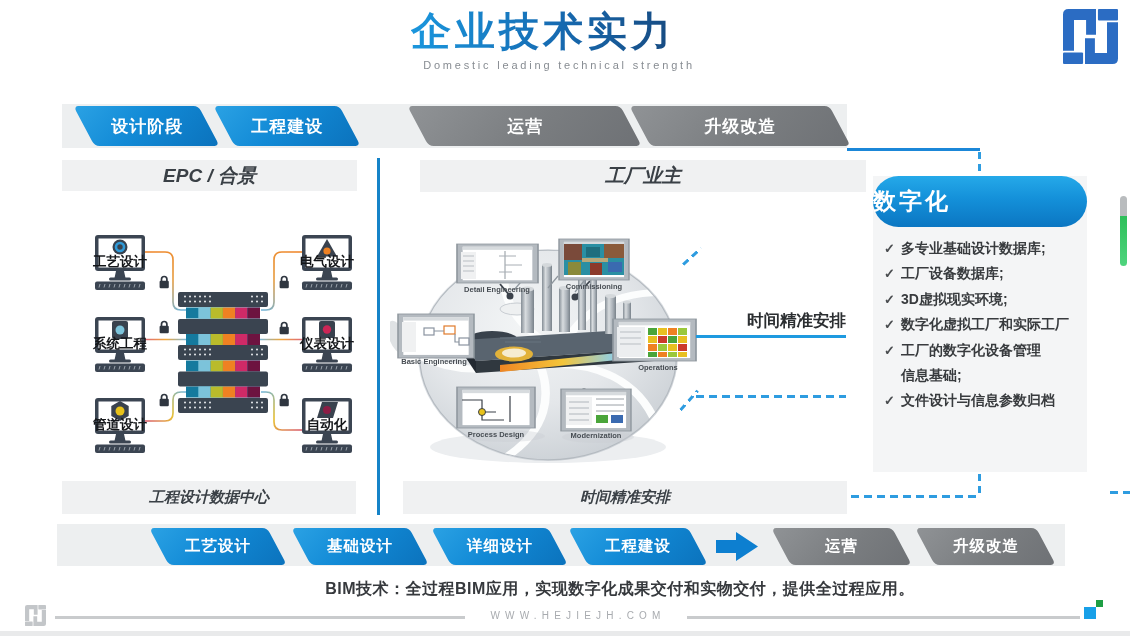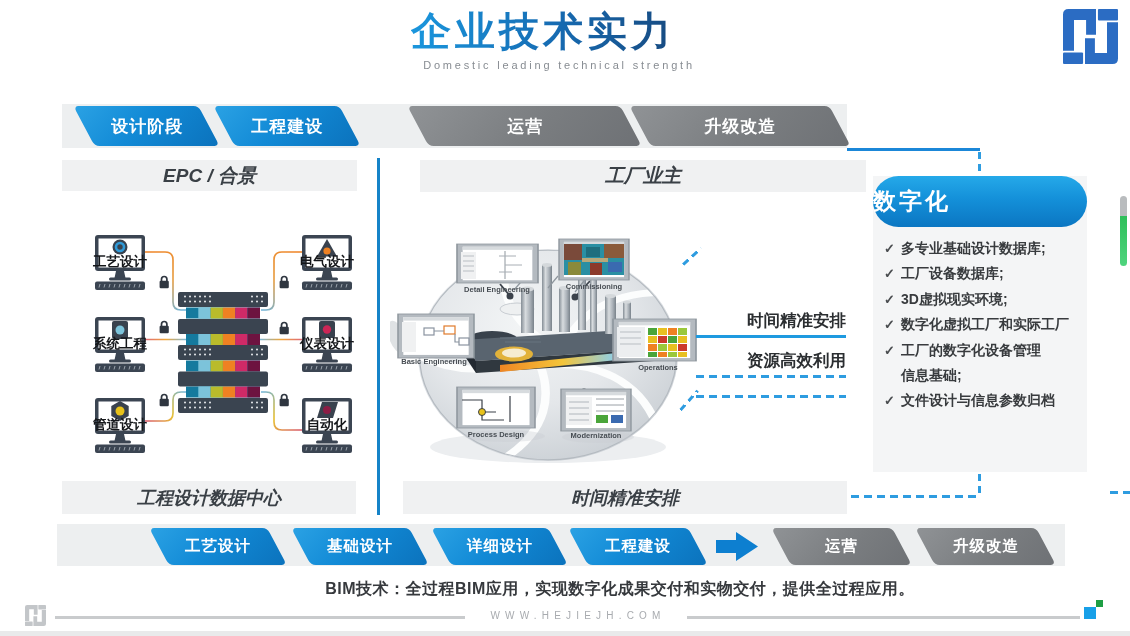--- a/index.html
+++ b/index.html
@@ -29,21 +29,21 @@
   .chev.t>span{font-size:17px;letter-spacing:1px;}
   .chev.b{top:528px;height:37px;}
   .chev.b>span{font-size:15.5px;letter-spacing:1px;}
 
   .flow-arrow{position:absolute;left:716px;top:532px;width:42px;height:29px;}
 
   
   .bar{position:absolute;background:#f0f1f2;display:flex;align-items:center;justify-content:center;
        font-weight:bold;color:#3a4046;font-style:italic;}
   .bar.h{font-size:19px;}
-  .bar.f{font-size:18px;}
+  .bar.f{font-size:15px;}
 
   .divider{position:absolute;left:377px;top:158px;width:3px;height:357px;background:#1583c8;}
 
   
   .benefit{position:absolute;width:150px;text-align:right;}
   .benefit .lbl{font-size:16.5px;line-height:20px;font-weight:bold;color:#2b2e31;white-space:nowrap;display:block;margin-bottom:5px;}
   .dashes-h{height:3px;background:repeating-linear-gradient(90deg,#2e9ce0 0 8px,transparent 8px 13px);}
   .solid-h{height:3px;background:#1e9ae0;}
   .dash-v{position:absolute;width:3px;background:repeating-linear-gradient(180deg,#2e9ce0 0 7px,transparent 7px 12px);}
   .dash-h{position:absolute;height:3px;background:repeating-linear-gradient(90deg,#2e9ce0 0 8px,transparent 8px 13px);}
@@ -477,24 +477,20 @@
     <text x="434" y="364" text-anchor="middle" font-size="7.5" font-weight="bold" fill="#474d53">Basic Engineering</text>
     <text x="658" y="370" text-anchor="middle" font-size="7.5" font-weight="bold" fill="#474d53">Operations</text>
     <text x="496" y="437" text-anchor="middle" font-size="7.5" font-weight="bold" fill="#474d53">Process Design</text>
     <text x="596" y="438" text-anchor="middle" font-size="7.5" font-weight="bold" fill="#474d53">Modernization</text>
   </svg>
 
   <div class="benefit" style="left:696px;top:310px;">
     <span class="lbl">时间精准安排</span>
     <div class="solid-h"></div>
   </div>
-  <div class="benefit" style="left:696px;top:350px;">
-    <span class="lbl">资源高效利用</span>
-    <div class="dashes-h"></div>
-  </div>
   <div class="benefit" style="left:696px;top:395px;">
     <div class="dashes-h"></div>
   </div>
   <div class="dash-diag" style="left:680px;top:255px;width:24px;transform:rotate(-42deg);"></div>
   <div class="dash-diag" style="left:676px;top:399px;width:26px;transform:rotate(-48deg);"></div>
 
   <div class="digital">
     <div class="pill">
       <span>数字化</span>
     </div>

